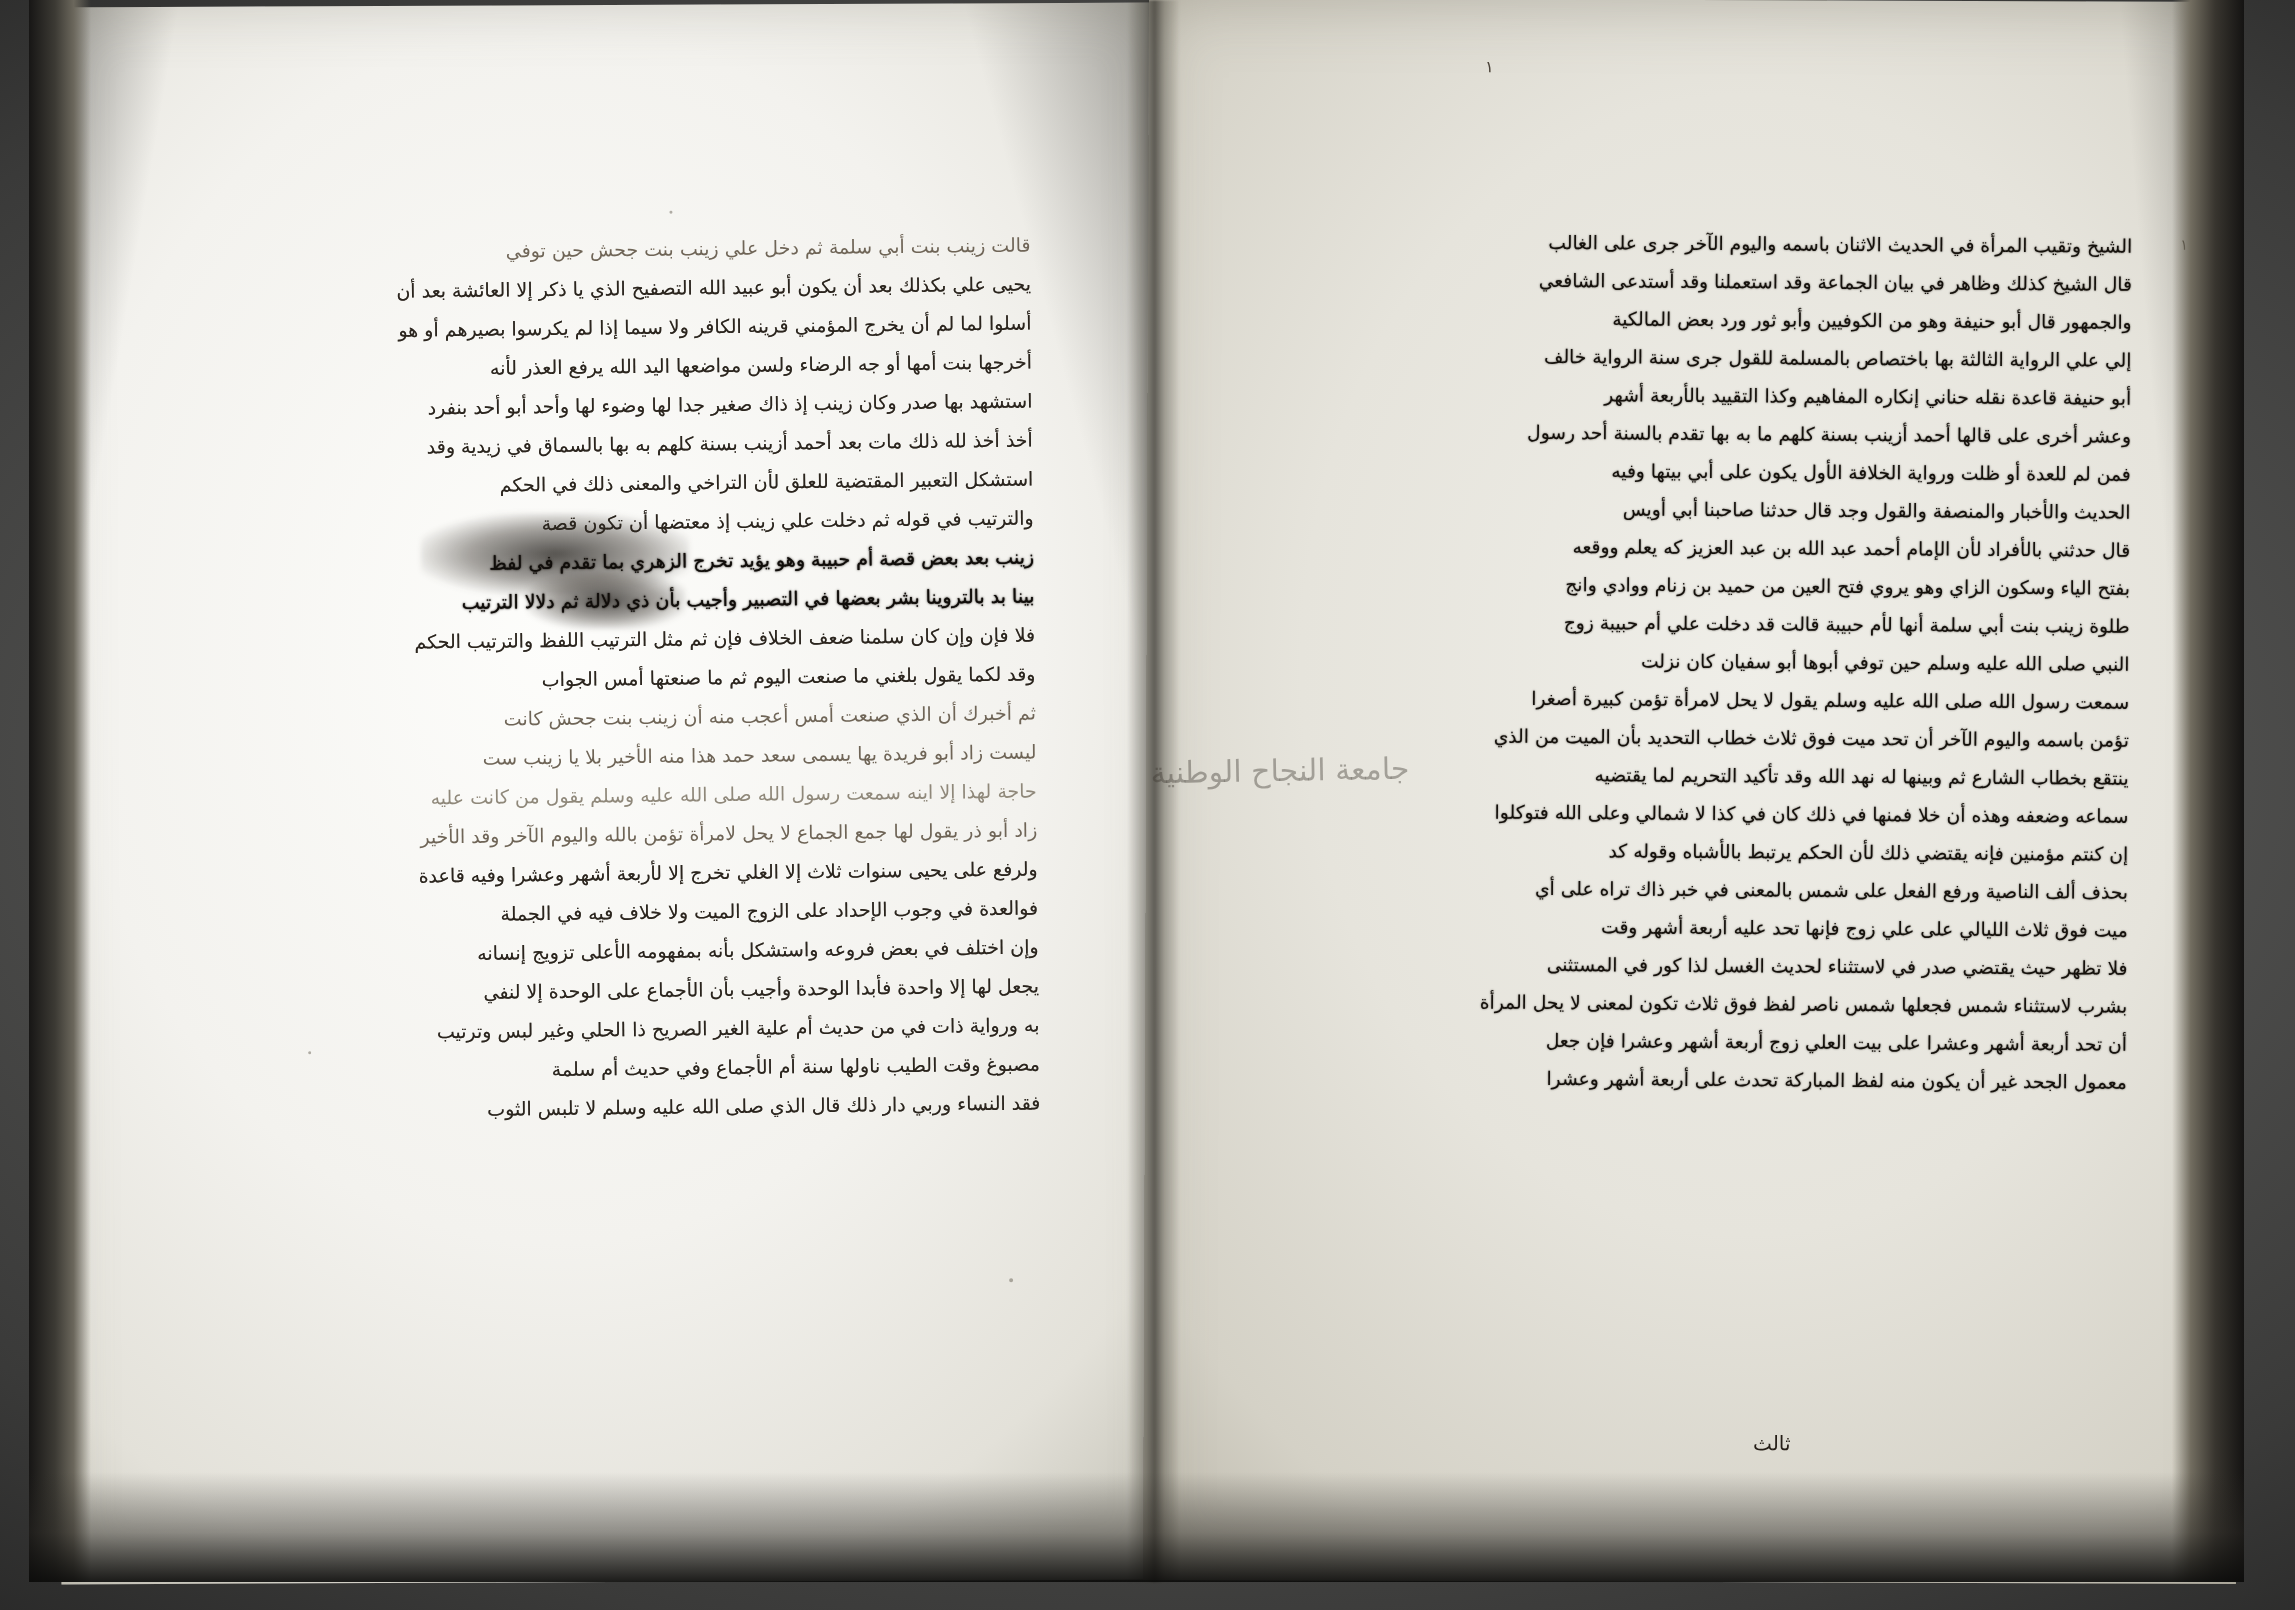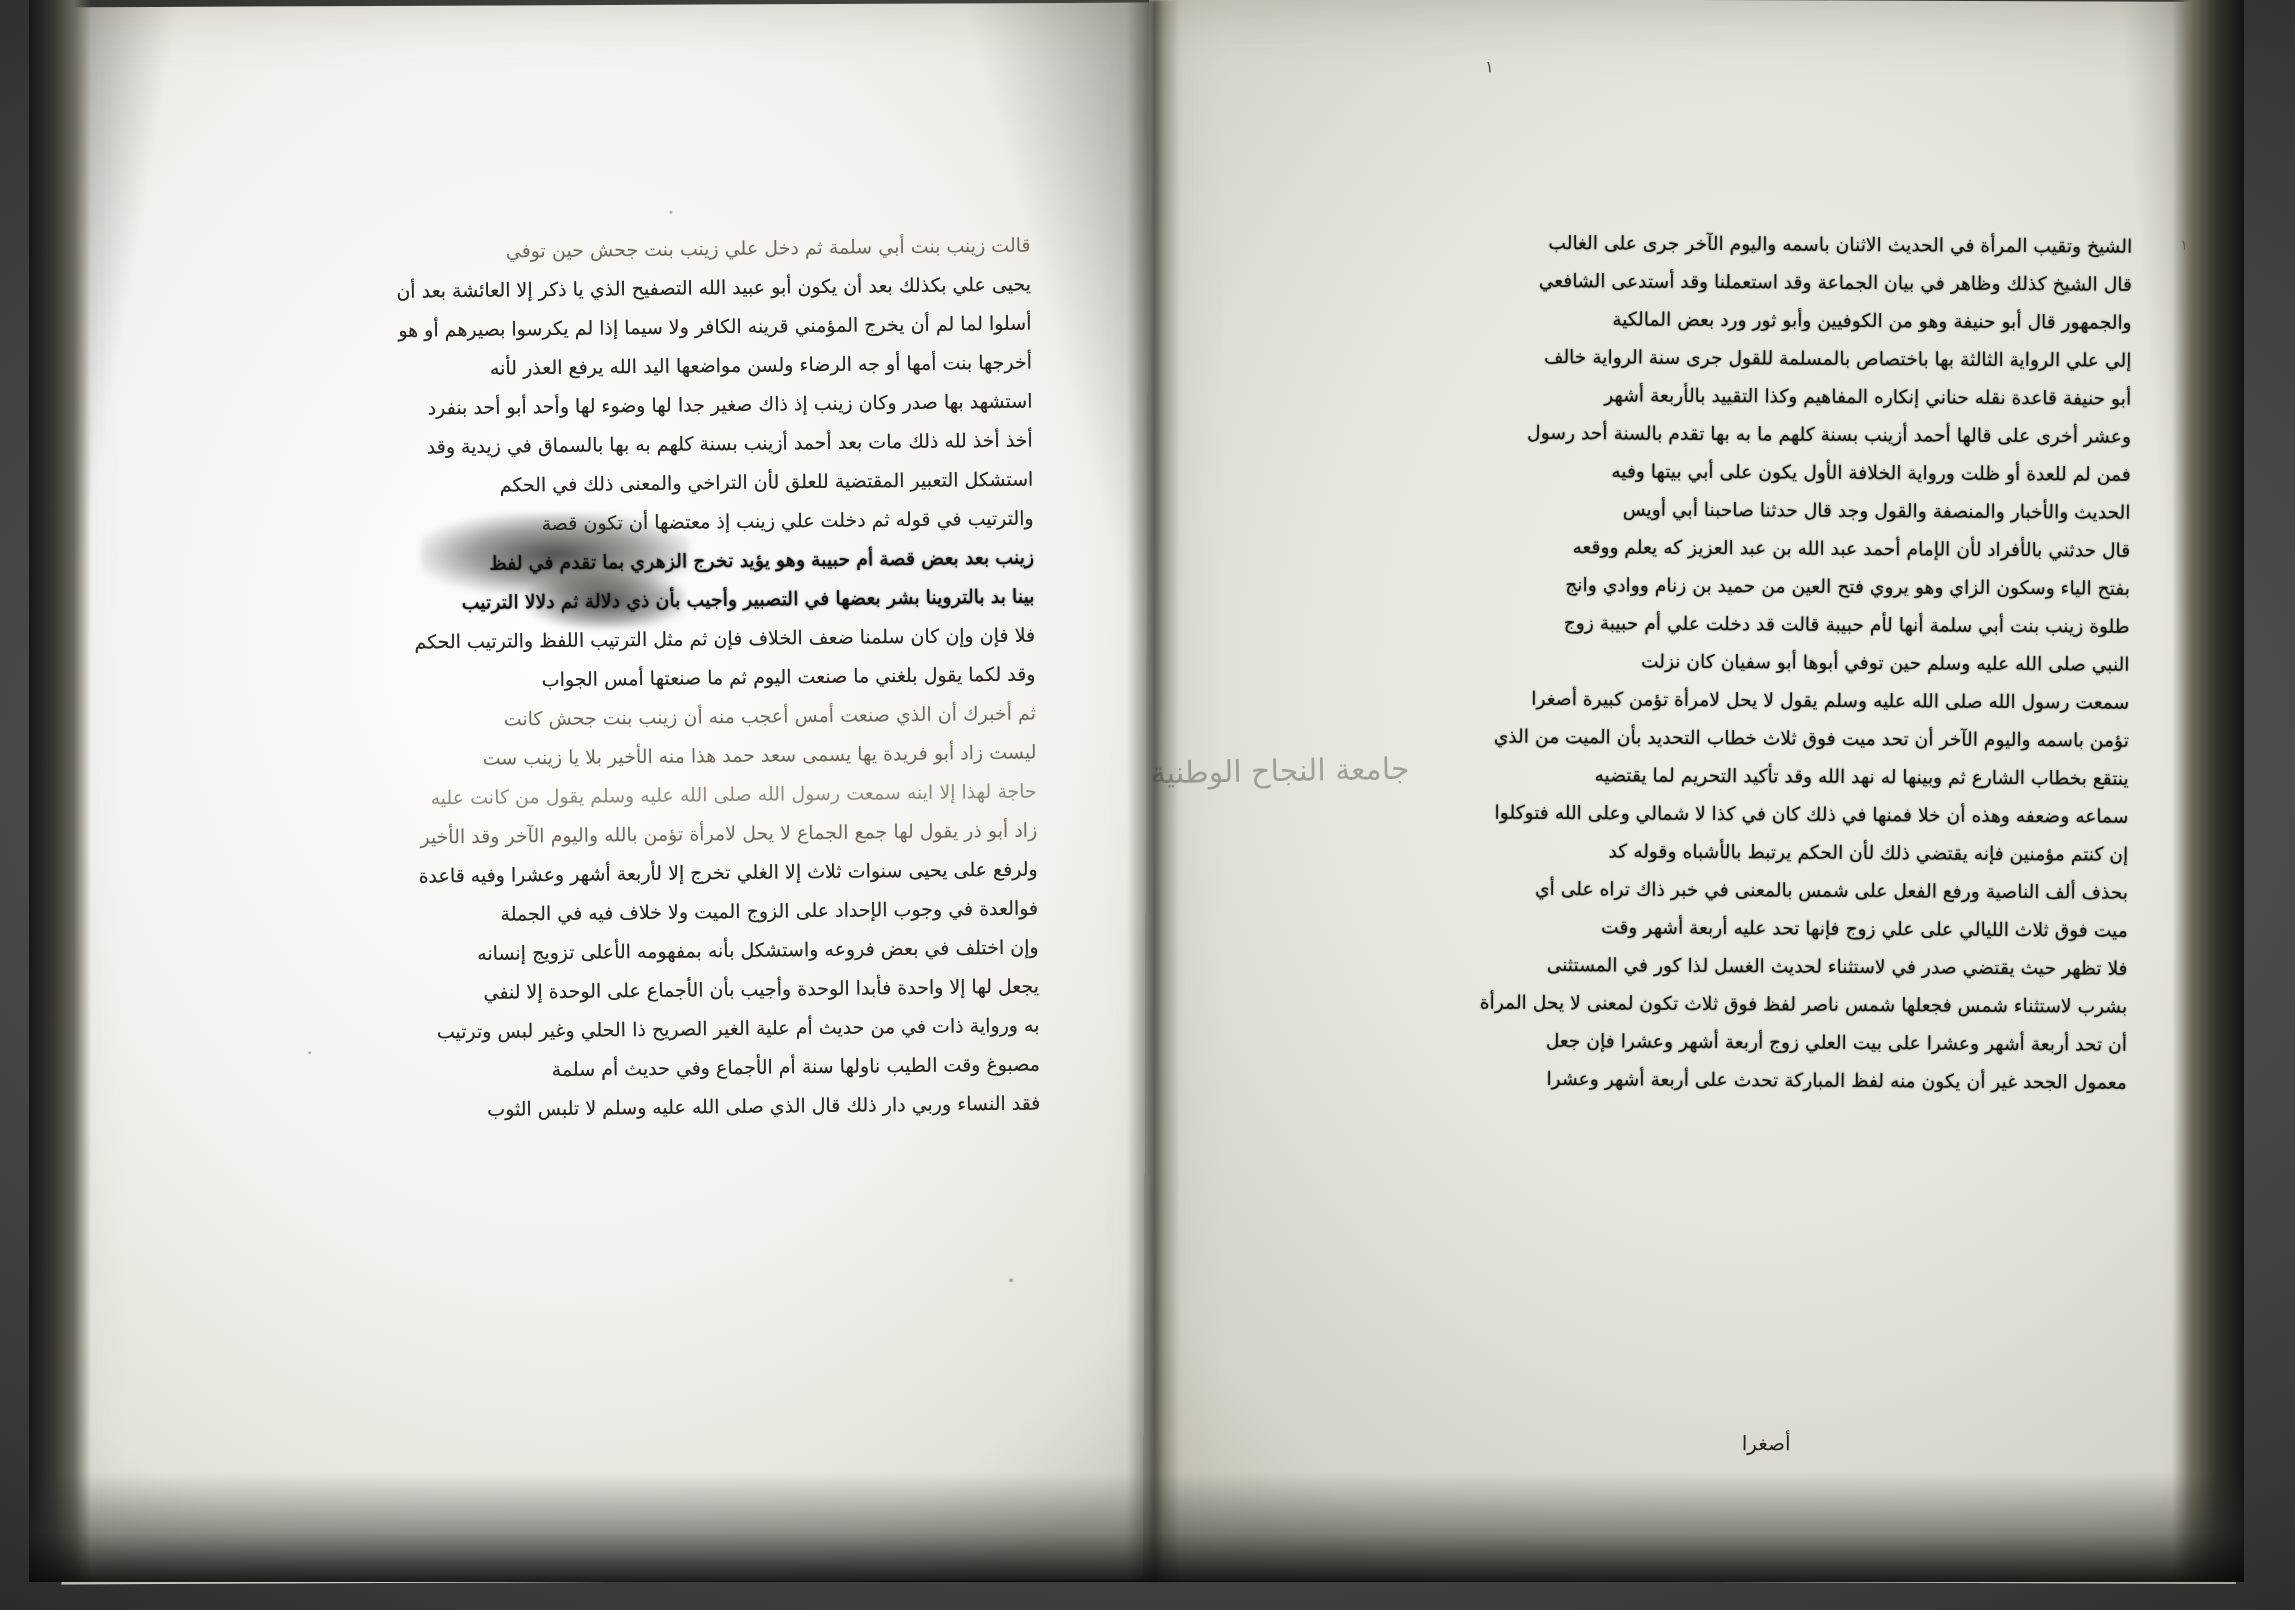--- a/index.html
+++ b/index.html
@@ -290,21 +290,21 @@
         <div class="line dark-right">بحذف ألف الناصية ورفع الفعل على شمس بالمعنى في خبر ذاك تراه على أي</div>
         <div class="line dark-right">ميت فوق ثلاث الليالي على علي زوج فإنها تحد عليه أربعة أشهر وقت</div>
         <div class="line dark-right">فلا تظهر حيث يقتضي صدر في لاستثناء لحديث الغسل لذا كور في المستثنى</div>
         <div class="line dark-right">بشرب لاستثناء شمس فجعلها شمس ناصر لفظ فوق ثلاث تكون لمعنى لا يحل المرأة</div>
         <div class="line dark-right">أن تحد أربعة أشهر وعشرا على بيت العلي زوج أربعة أشهر وعشرا فإن جعل</div>
         <div class="line dark-right">معمول الجحد غير أن يكون منه لفظ المباركة تحدث على أربعة أشهر وعشرا</div>
       </div>
 
       <div id="folio-number">١</div>
       <div id="margin-mark">١</div>
-      <div id="catchword">أصغرا</div>
+      <div id="catchword">ثالث</div>
 
     </div>
 
     <div class="gutter"></div>
     <div class="edge-left"></div>
     <div class="edge-right"></div>
     <div class="bottom-shade"></div>
 
     <div id="watermark">جامعة النجاح الوطنية</div>
   </div>

